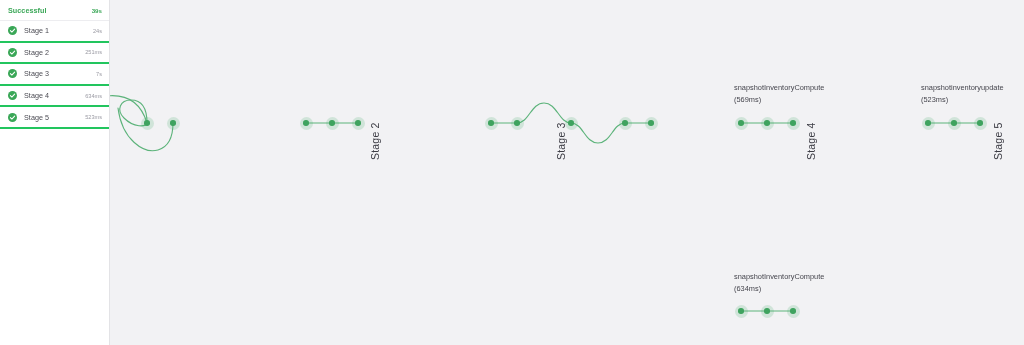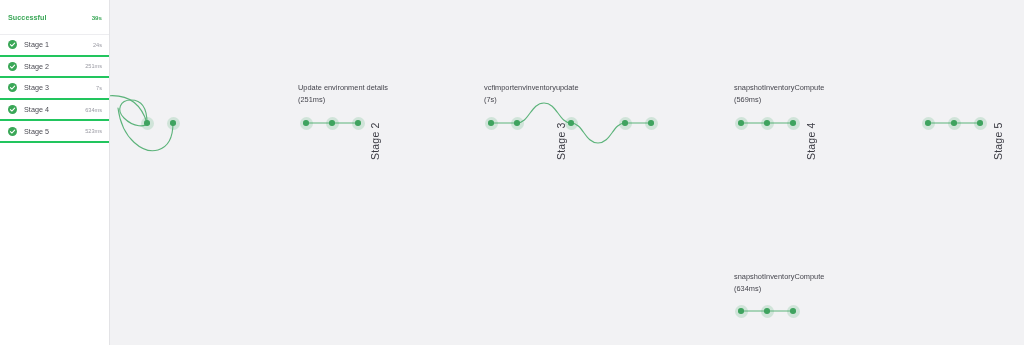--- a/index.html
+++ b/index.html
@@ -28,21 +28,21 @@
   }
   .side-row {
     height: 21.6px;
     display: flex;
     align-items: center;
     padding: 0 7px 0 8px;
     border-bottom: 2px solid #22c55e;
     position: relative;
   }
   .side-row.header {
-    height: 35px;
+    height: 21px;
     border-bottom: 1px solid #ededf0;
   }
   .side-label {
     font-size: 7.2px;
     color: #4a4a52;
     letter-spacing: .05px;
     white-space: nowrap;
   }
   .side-row.header .side-label {
     color: #3aa757;
@@ -216,31 +216,27 @@
         <path d="M 631 311 L 657 311"></path>
         <path d="M 657 311 L 683 311"></path>
       </g>
     </svg>
 
     <div class="stage-label" style="left:271px; top:148px;">Stage 2</div>
     <div class="stage-label" style="left:457px; top:148px;">Stage 3</div>
     <div class="stage-label" style="left:707px; top:148px;">Stage 4</div>
     <div class="stage-label" style="left:894px; top:148px;">Stage 5</div>
 
-    <div class="group-title" style="left:188px; top:82px;">
-      <span class="gt-name">Update environment details</span>
-      <span class="gt-dur">(251ms)</span>
-    </div>
-    <div class="group-title" style="left:374px; top:82px;">
-      <span class="gt-name">vcfimportenvinventoryupdate</span>
-      <span class="gt-dur">(7s)</span>
-    </div>
     <div class="group-title" style="left:624px; top:82px;">
       <span class="gt-name">snapshotInventoryCompute</span>
       <span class="gt-dur">(569ms)</span>
+    </div>
+    <div class="group-title" style="left:811px; top:82px;">
+      <span class="gt-name">snapshotinventoryupdate</span>
+      <span class="gt-dur">(523ms)</span>
     </div>
     <div class="group-title" style="left:624px; top:271px;">
       <span class="gt-name">snapshotInventoryCompute</span>
       <span class="gt-dur">(634ms)</span>
     </div>
 
     <div class="node" style="left:37px; top:123px;"></div>
     <div class="node" style="left:63px; top:123px;"></div>
 
     <div class="node" style="left:196px; top:123px;"></div>

